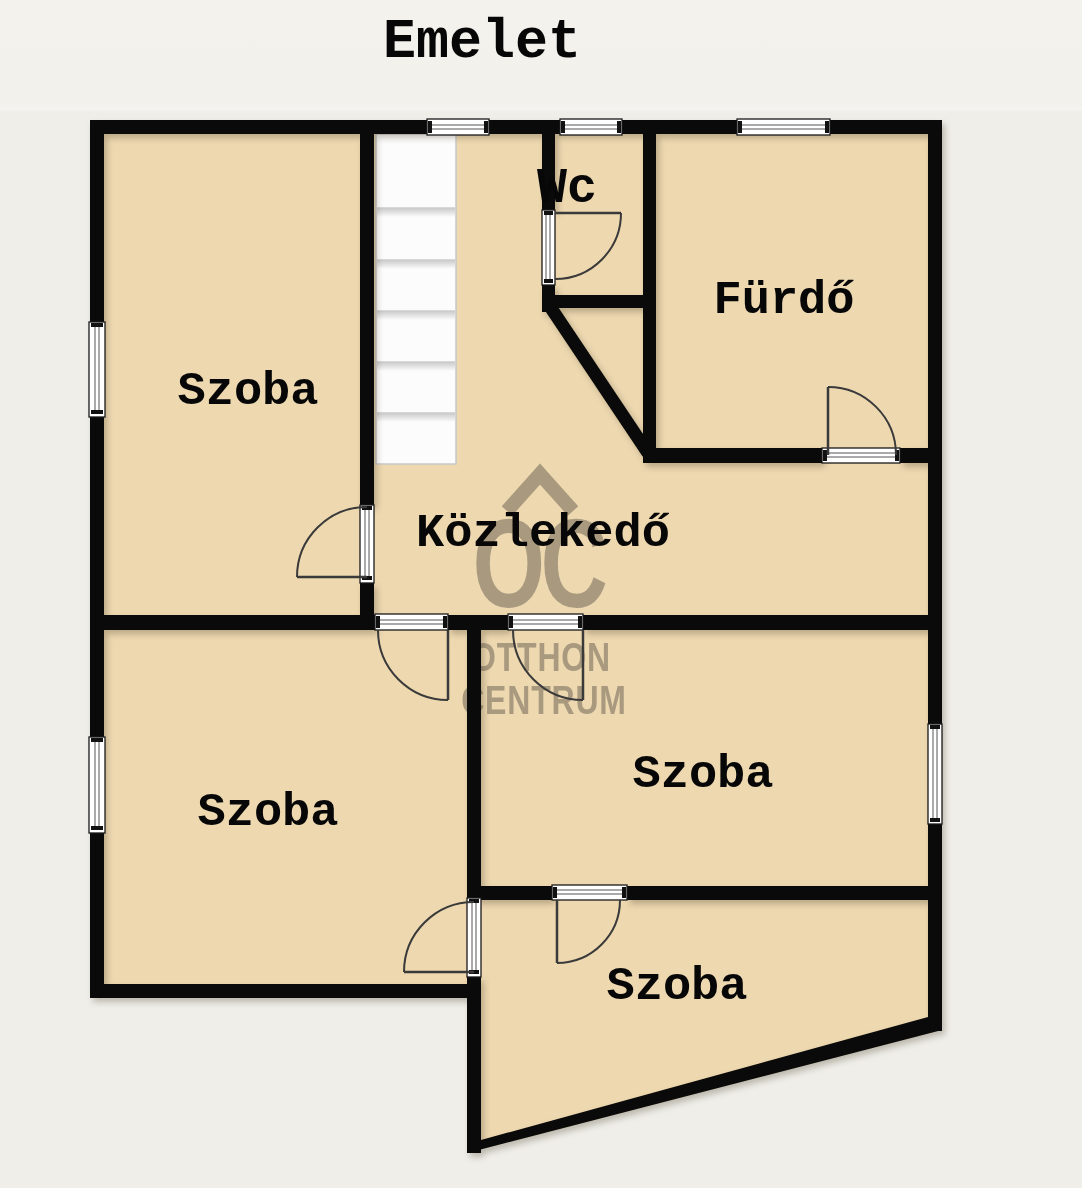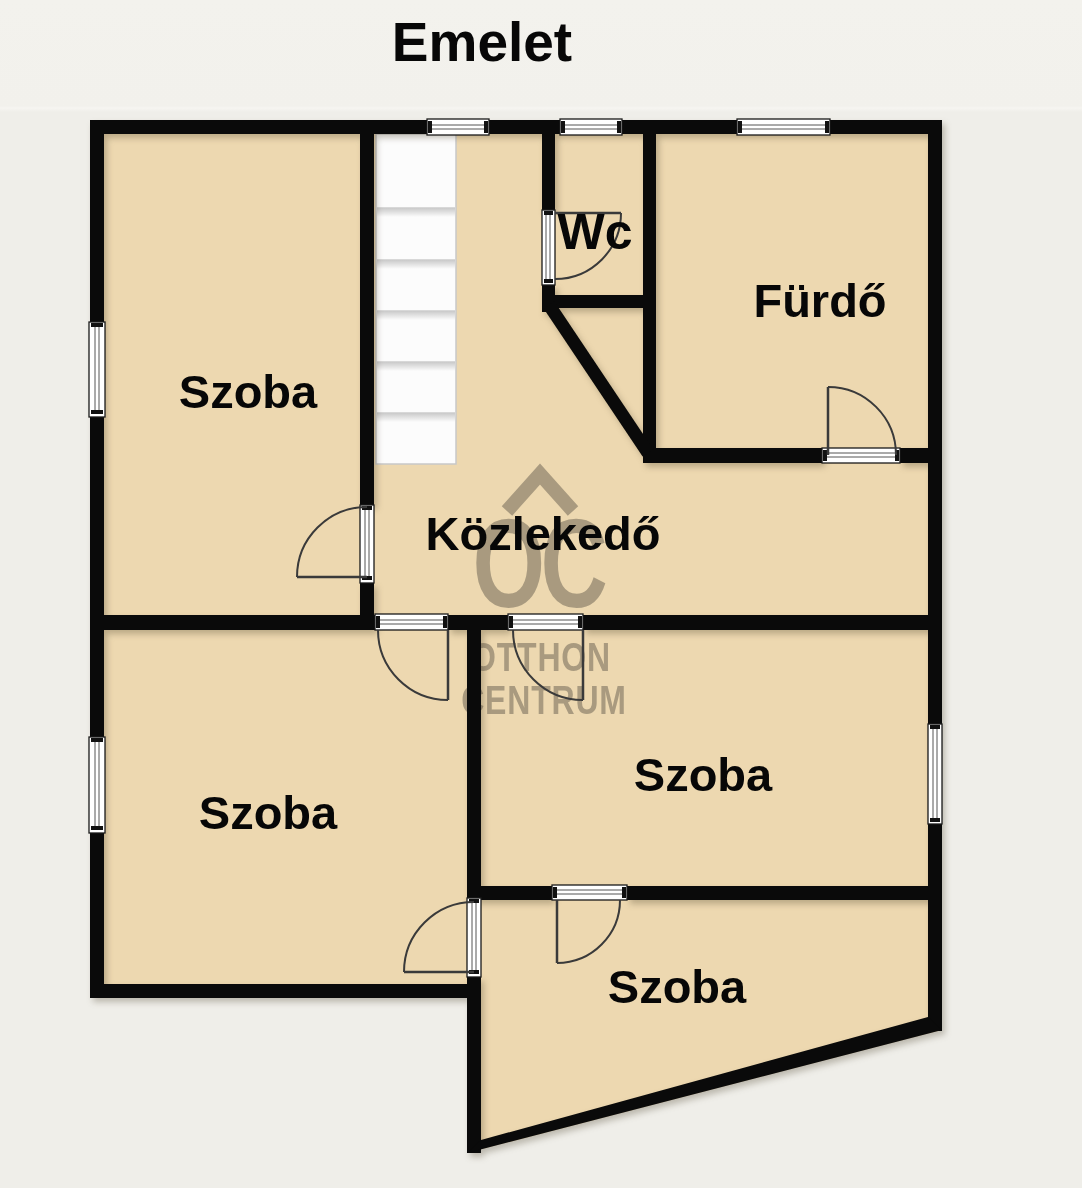--- a/index.html
+++ b/index.html
@@ -4,21 +4,21 @@
 <style>
   html,body{margin:0;padding:0;background:#efeee9;}
   .canvas{
     position:relative;width:1082px;height:1188px;overflow:hidden;
     background:linear-gradient(180deg,#f3f2ed 0px,#f2f1ec 106px,#f6f5f1 108px,#efeee9 112px,#efeee9 100%);
     font-family:"Liberation Sans", sans-serif;
   }
   .layer{position:absolute;left:0;top:0;width:1082px;height:1188px;pointer-events:none;}
   .lbl{
     position:absolute;transform:translate(-50%,-50%);
-    font-weight:bold;color:#070707;font-size:47px;white-space:nowrap;letter-spacing:0px;
+    font-weight:bold;color:#070707;font-size:47px;white-space:nowrap;letter-spacing:0px;font-family:Liberation Mono, monospace;
   }
   .title{font-size:55px;}
   .wc-size{font-size:50px;}
   .wm{position:absolute;transform:translate(-50%,-50%) scaleX(0.8);font-weight:bold;
       color:rgba(124,114,95,0.60);white-space:nowrap;}
   .wm-oc{font-size:126px;letter-spacing:-6px;transform:translate(-50%,-52%) scaleX(0.74);}
   .wm-word{font-size:40px;letter-spacing:1px;}
   svg{display:block;}
   .walls-shadow{filter:drop-shadow(3px 4px 3px rgba(70,58,35,0.30));}
 </style>
@@ -209,20 +209,20 @@
       </g>
       <g>
         <path d="M 557 963 A 63 63 0 0 0 620 900" stroke-width="2"></path>
         <line x1="557" y1="900" x2="557" y2="963" stroke-width="2.5"></line>
       </g>
     </g>
   </svg>
 
   <div class="lbl title" style="left:482px;top:42px;">Emelet</div>
   <div class="lbl" style="left:248px;top:391px;">Szoba</div>
-  <div class="lbl wc-size" style="left:595px;top:188px;margin-top:44px;">Wc</div>
-  <div class="lbl" style="left:784px;top:300px;margin-left:36px;">Fürdő</div>
+  <div class="lbl wc-size" style="left:567px;top:188px;">Wc</div>
+  <div class="lbl" style="left:784px;top:300px;">Fürdő</div>
   <div class="lbl" style="left:543px;top:533px;">Közlekedő</div>
   <div class="lbl" style="left:268px;top:812px;">Szoba</div>
   <div class="lbl" style="left:703px;top:774px;">Szoba</div>
   <div class="lbl" style="left:677px;top:986px;">Szoba</div>
 
 </div>
 
 </body></html>

